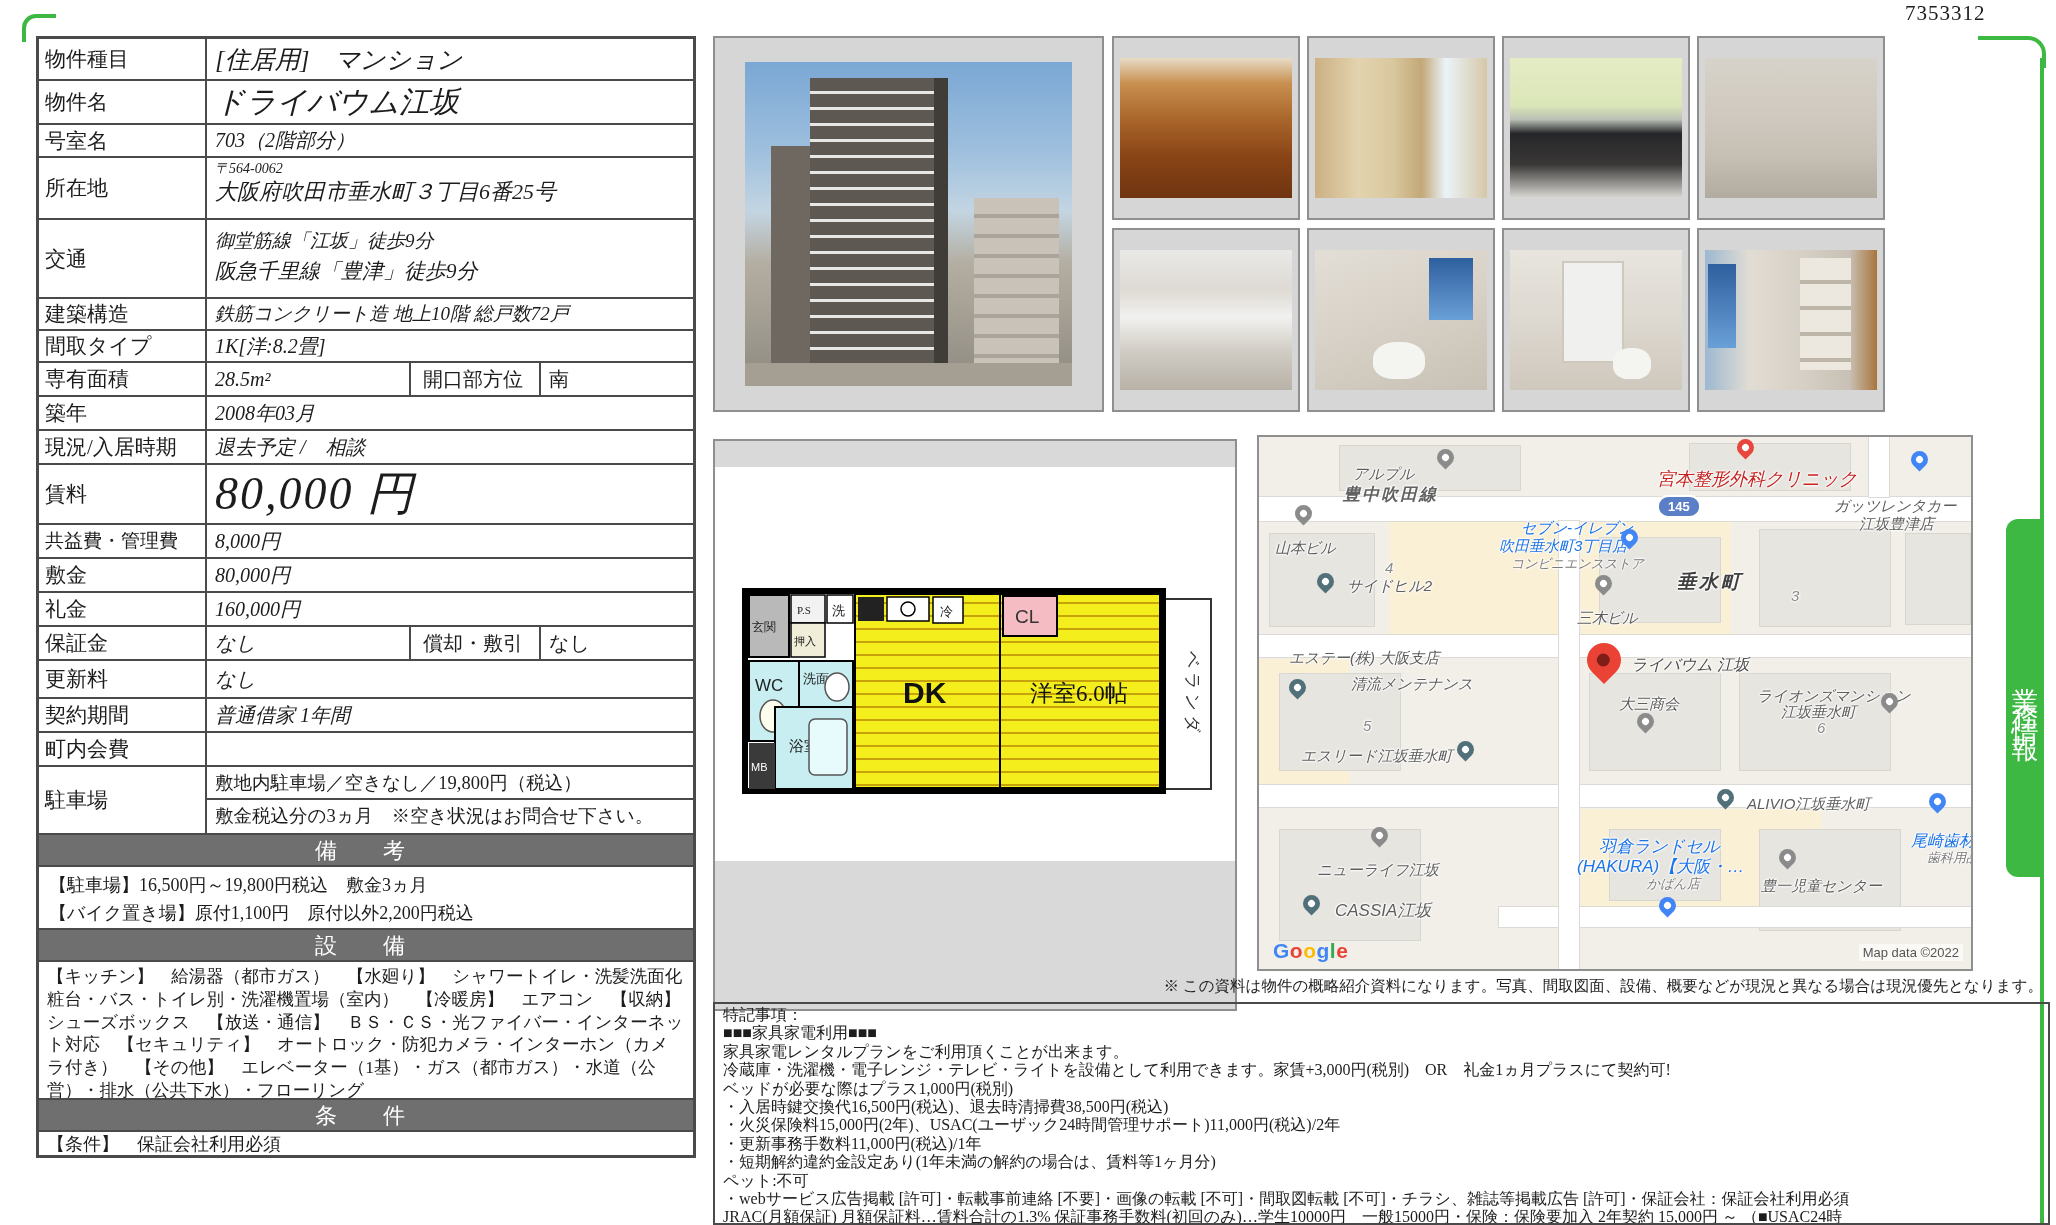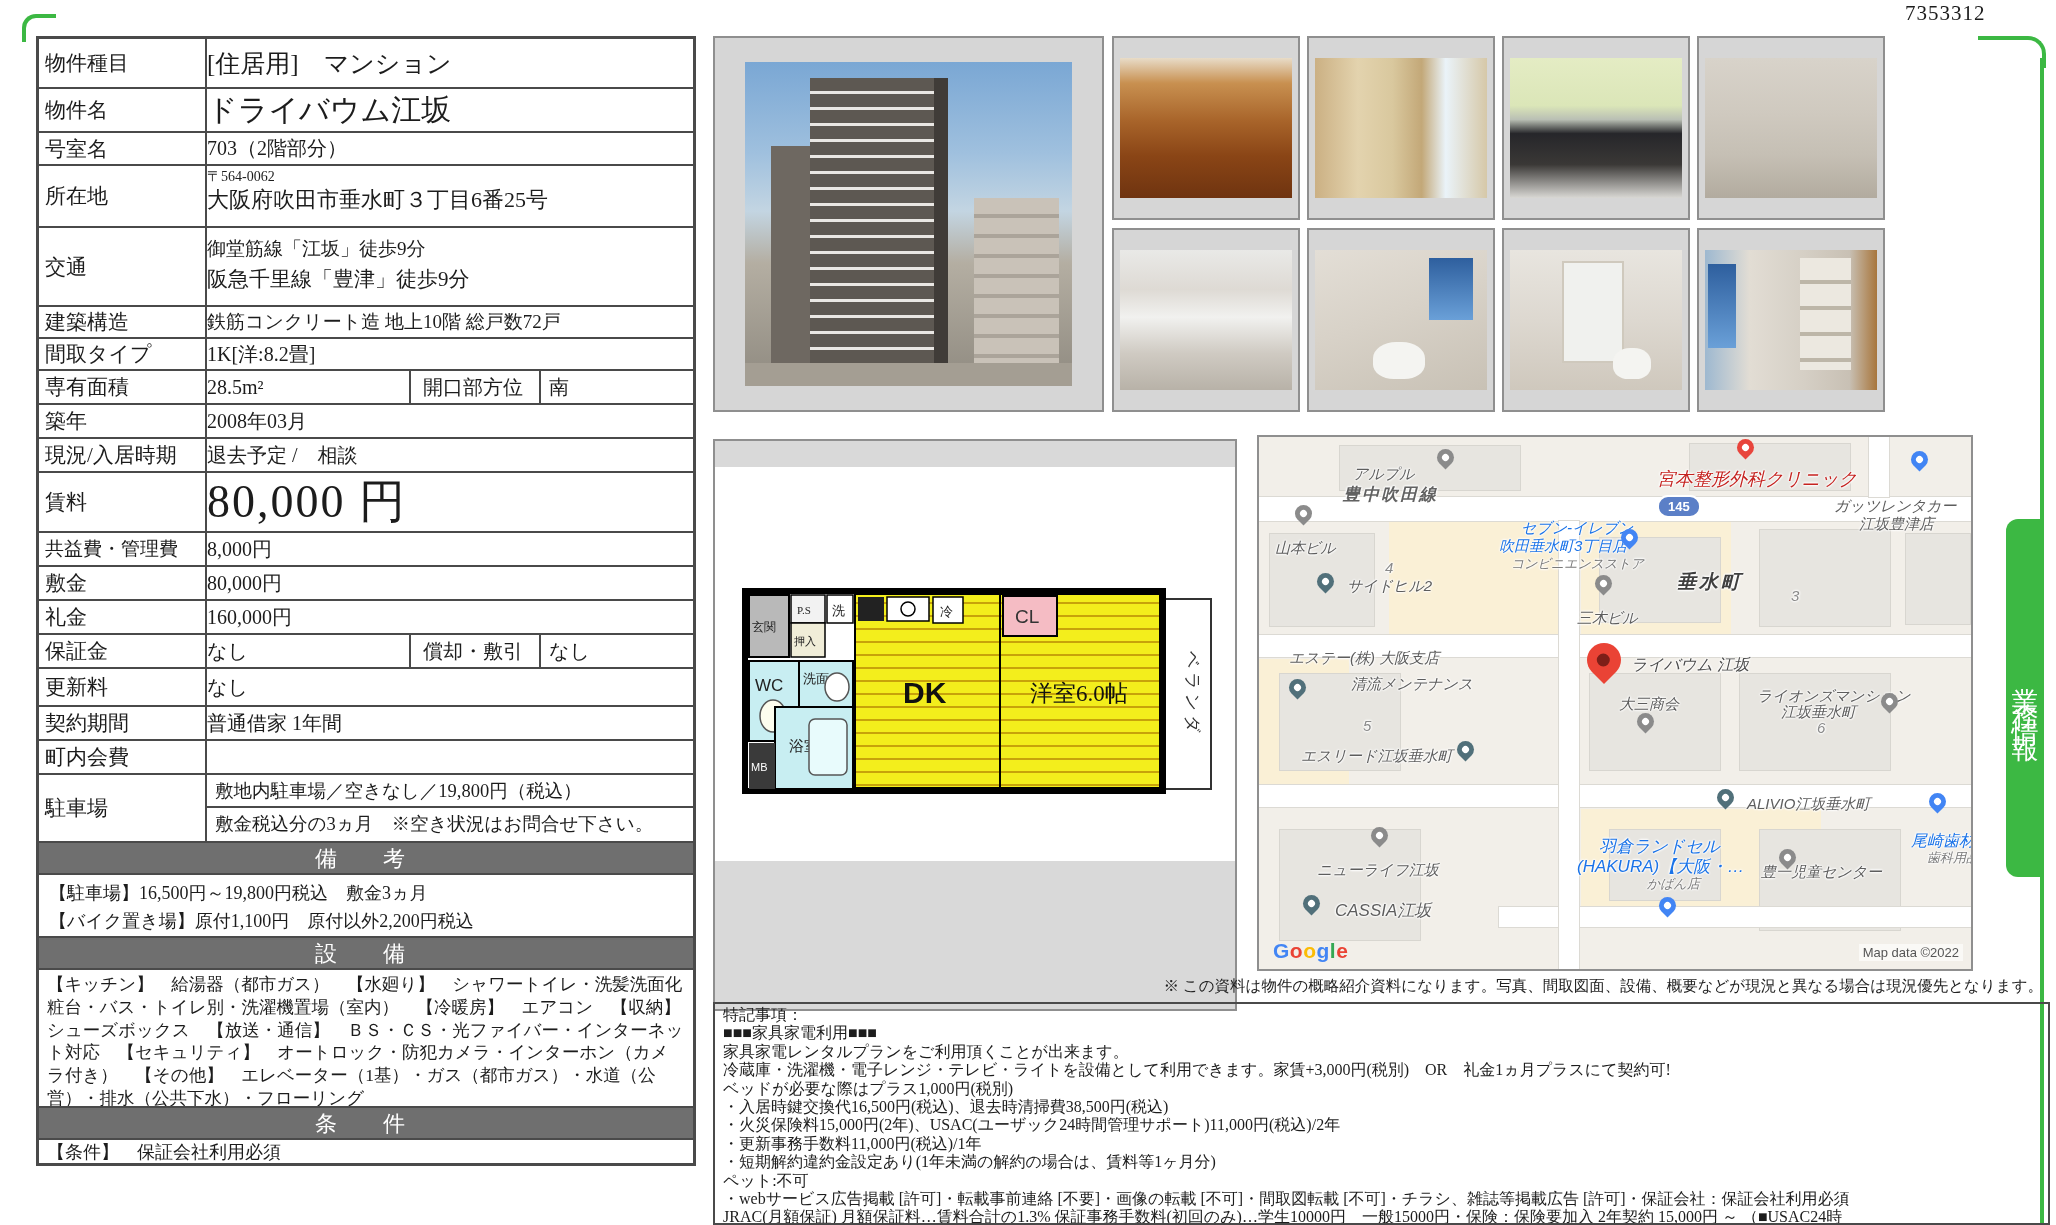--- a/index.html
+++ b/index.html
@@ -12,21 +12,21 @@
   .side-tab{position:absolute;left:2006px;top:519px;width:38px;height:358px;background:#3cb843;border-radius:12px 0 0 12px;color:#fff;
     display:flex;align-items:center;justify-content:center;writing-mode:vertical-rl;text-orientation:upright;
     font-size:27px;letter-spacing:16px;font-family:"Liberation Sans",sans-serif;}
   .docnum{position:absolute;left:1905px;top:1px;width:130px;font-size:21px;letter-spacing:1px;}
 
   
   .tbl{position:absolute;left:36px;top:36px;width:660px;border:3px solid #4a4a4a;background:#fff;box-sizing:border-box;}
   .tr{display:flex;border-top:2px solid #4a4a4a;box-sizing:border-box;align-items:stretch;}
   .tr.first{border-top:none;}
   .th{flex:0 0 168px;width:168px;border-right:2px solid #4a4a4a;padding:0 6px;font-size:21px;display:flex;align-items:center;box-sizing:border-box;}
-  .td{flex:1;padding:0 0;font-size:20px;display:flex;align-items:center;box-sizing:border-box;min-width:0;}
+  .td{flex:1;padding:0 8px;font-size:20px;display:flex;align-items:center;box-sizing:border-box;min-width:0;font-style:italic;}
   .th2{flex:0 0 132px;width:132px;border-left:2px solid #4a4a4a;border-right:2px solid #4a4a4a;padding:0 12px;font-size:20px;display:flex;align-items:center;box-sizing:border-box;}
   .td2{flex:0 0 152px;width:152px;padding:0 8px;font-size:20px;display:flex;align-items:center;box-sizing:border-box;}
   .tdcol{flex:1;display:flex;flex-direction:column;min-width:0;}
   .tdline{height:33px;line-height:33px;padding:0 8px;font-size:18.5px;white-space:nowrap;overflow:hidden;box-sizing:border-box;}
   .tdline.sep{border-bottom:2px solid #4a4a4a;}
   .sechdr{border-top:2px solid #4a4a4a;background:#6f6f6f;color:#fff;text-align:center;font-size:22px;letter-spacing:12px;height:32px;line-height:32px;box-sizing:border-box;}
   .remarks{border-top:2px solid #4a4a4a;height:63px;padding:4px 10px;font-size:18px;line-height:28px;box-sizing:border-box;}
   .equip{border-top:2px solid #4a4a4a;height:138px;padding:3px 8px;font-size:17.5px;line-height:22.8px;box-sizing:border-box;overflow:hidden;}
   .cond{border-top:2px solid #4a4a4a;height:25px;padding:0 8px;font-size:18px;line-height:24px;box-sizing:border-box;}
 
@@ -87,21 +87,21 @@
 
 <div id="page">
 
   <div class="garc-tl"></div>
   <div class="garc-tr"></div>
   <div class="gline-r"></div>
   <div class="side-tab">業務情報</div>
   <div class="docnum">7353312</div>
 
   <div class="tbl">
-    <div class="tr first" style="height:48px">
+    <div class="tr first" style="height:40px">
       <div class="th">物件種目</div>
       <div class="td" style="font-size:25px">[住居用]　マンション</div>
     </div>
     <div class="tr" style="height:44px">
       <div class="th">物件名</div>
       <div class="td" style="font-size:30px">ドライバウム江坂</div>
     </div>
     <div class="tr" style="height:33px">
       <div class="th">号室名</div>
       <div class="td">703（2階部分）</div>
@@ -352,21 +352,21 @@
     <div class="ml blue" style="left:318px;top:418px;font-size:17px">(HAKURA)【大阪・…</div>
     <div class="ml" style="left:388px;top:438px;font-size:13px;color:#7a7a7a">かばん店</div>
     <div class="pin blue" style="left:400px;top:460px"></div>
     <div class="ml blue" style="left:652px;top:394px;font-size:16px">尾崎歯材(株</div>
     <div class="ml" style="left:668px;top:412px;font-size:13px;color:#7a7a7a">歯科用品</div>
     <div class="pin blue" style="left:670px;top:356px"></div>
     <div class="ml" style="left:58px;top:424px">ニューライフ江坂</div>
     <div class="pin gray" style="left:112px;top:390px"></div>
     <div class="ml" style="left:76px;top:462px;font-size:17px">CASSIA江坂</div>
     <div class="pin teal" style="left:44px;top:458px"></div>
-    <div class="ml" style="left:502px;top:426px">豊一児童センター</div>
+    <div class="ml" style="left:502px;top:440px">豊一児童センター</div>
     <div class="pin gray" style="left:520px;top:412px"></div>
 
     <div class="glogo">
       <span>G</span><span>o</span><span>o</span><span>g</span><span>l</span><span>e</span>
     </div>
     <div class="mcopy">Map data ©2022</div>
   </div>
 
   <div class="mapnote">※ この資料は物件の概略紹介資料になります。写真、間取図面、設備、概要などが現況と異なる場合は現況優先となります。</div>
 

